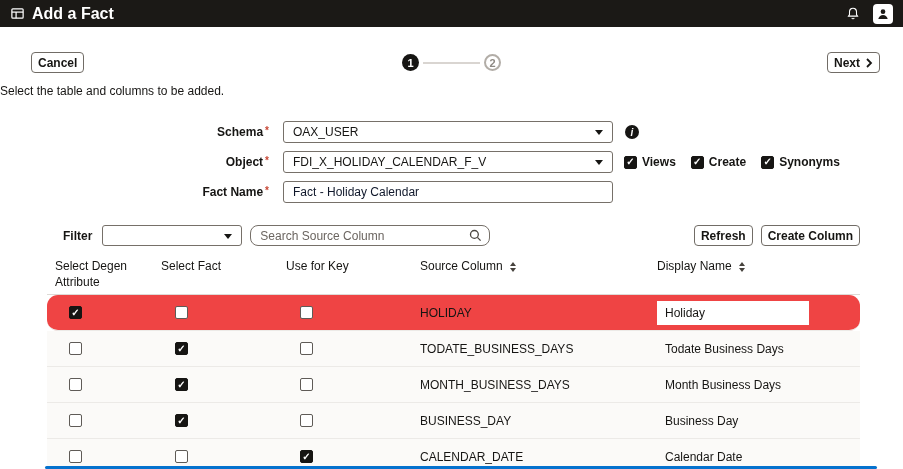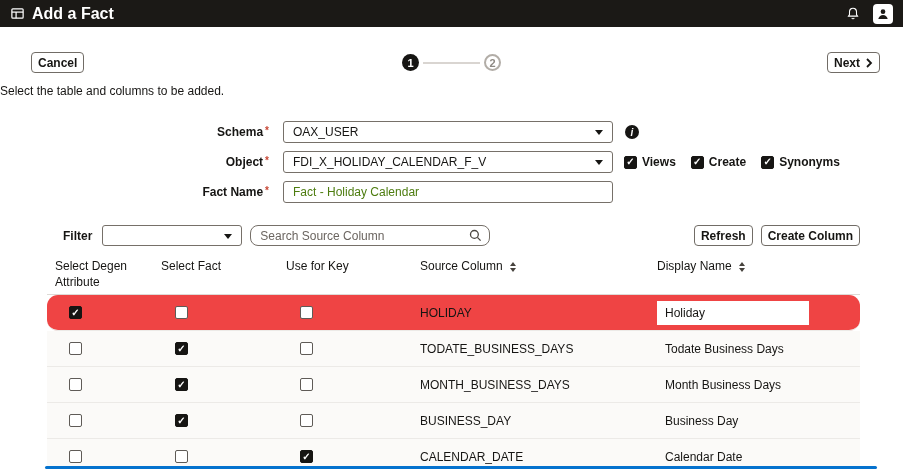--- a/index.html
+++ b/index.html
@@ -55,21 +55,21 @@
     border-radius:3px; position:relative; display:flex; align-items:center;
     padding:0 26px 0 9px; cursor:pointer;
   }
   .caret {
     position:absolute; right:9px; top:50%; transform:translateY(-40%);
     width:0; height:0; border-left:4px solid transparent; border-right:4px solid transparent;
     border-top:5px solid #161513;
   }
   .textinput {
     width:330px; height:22px; border:1px solid #767069; border-radius:3px;
-    padding:0 9px; font:12px "Liberation Sans", sans-serif; color:#4d7c0f; background:#fff;
+    padding:0 9px; font:12px "Liberation Sans", sans-serif; color:#0f172a; background:#fff;
   }
   .info {
     margin-left:12px; width:14px; height:14px; border-radius:50%; background:#161513;
     color:#fff; display:flex; align-items:center; justify-content:center; flex:none;
     font-size:10px; font-weight:bold; font-style:italic; cursor:pointer;
   }
   .info::after { content:"i"; }
   .cbgroup { display:flex; align-items:center; gap:15px; margin-left:11px; }
   .cbitem { display:flex; align-items:center; gap:5px; font-weight:bold; cursor:pointer; }
 

